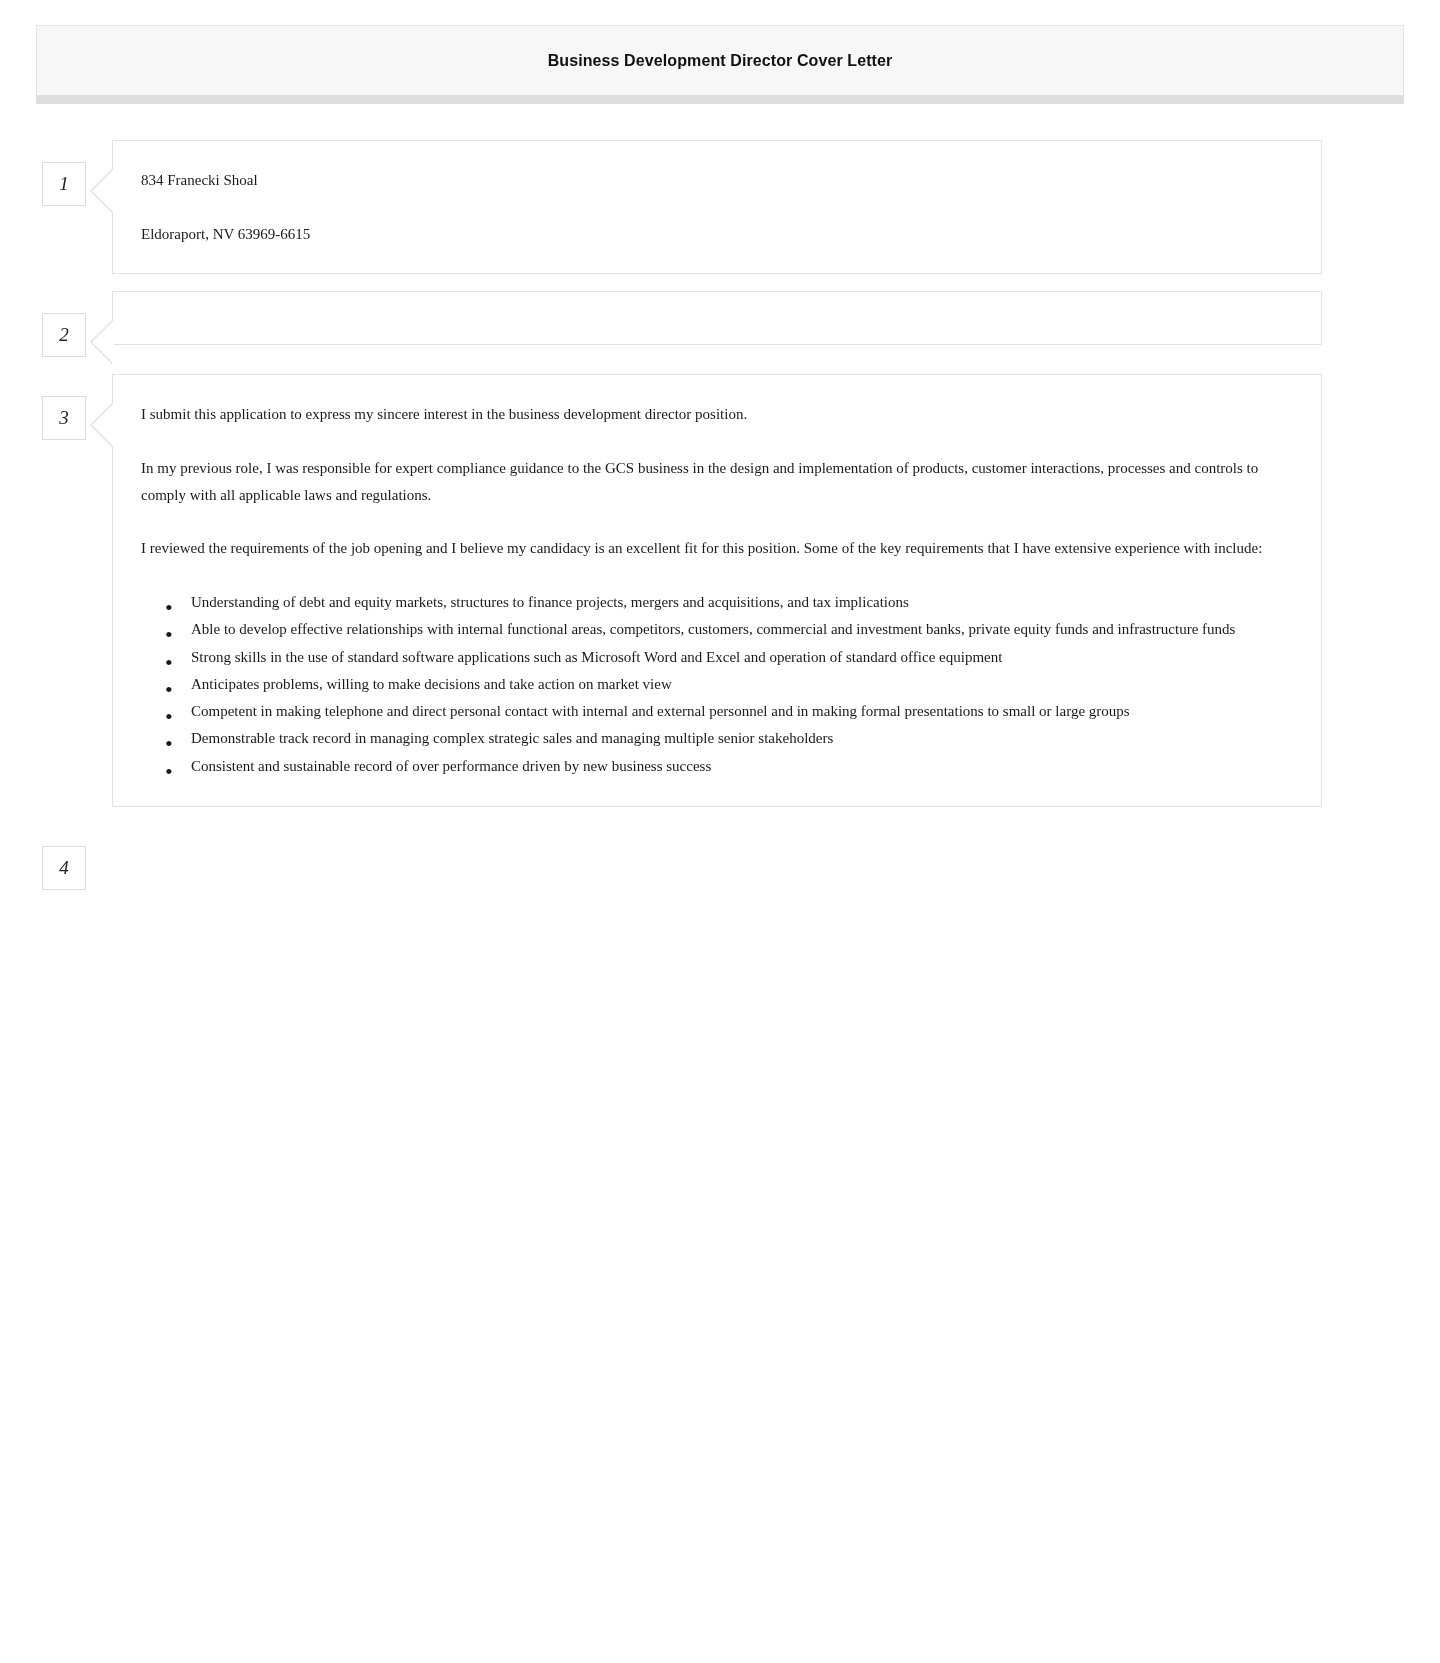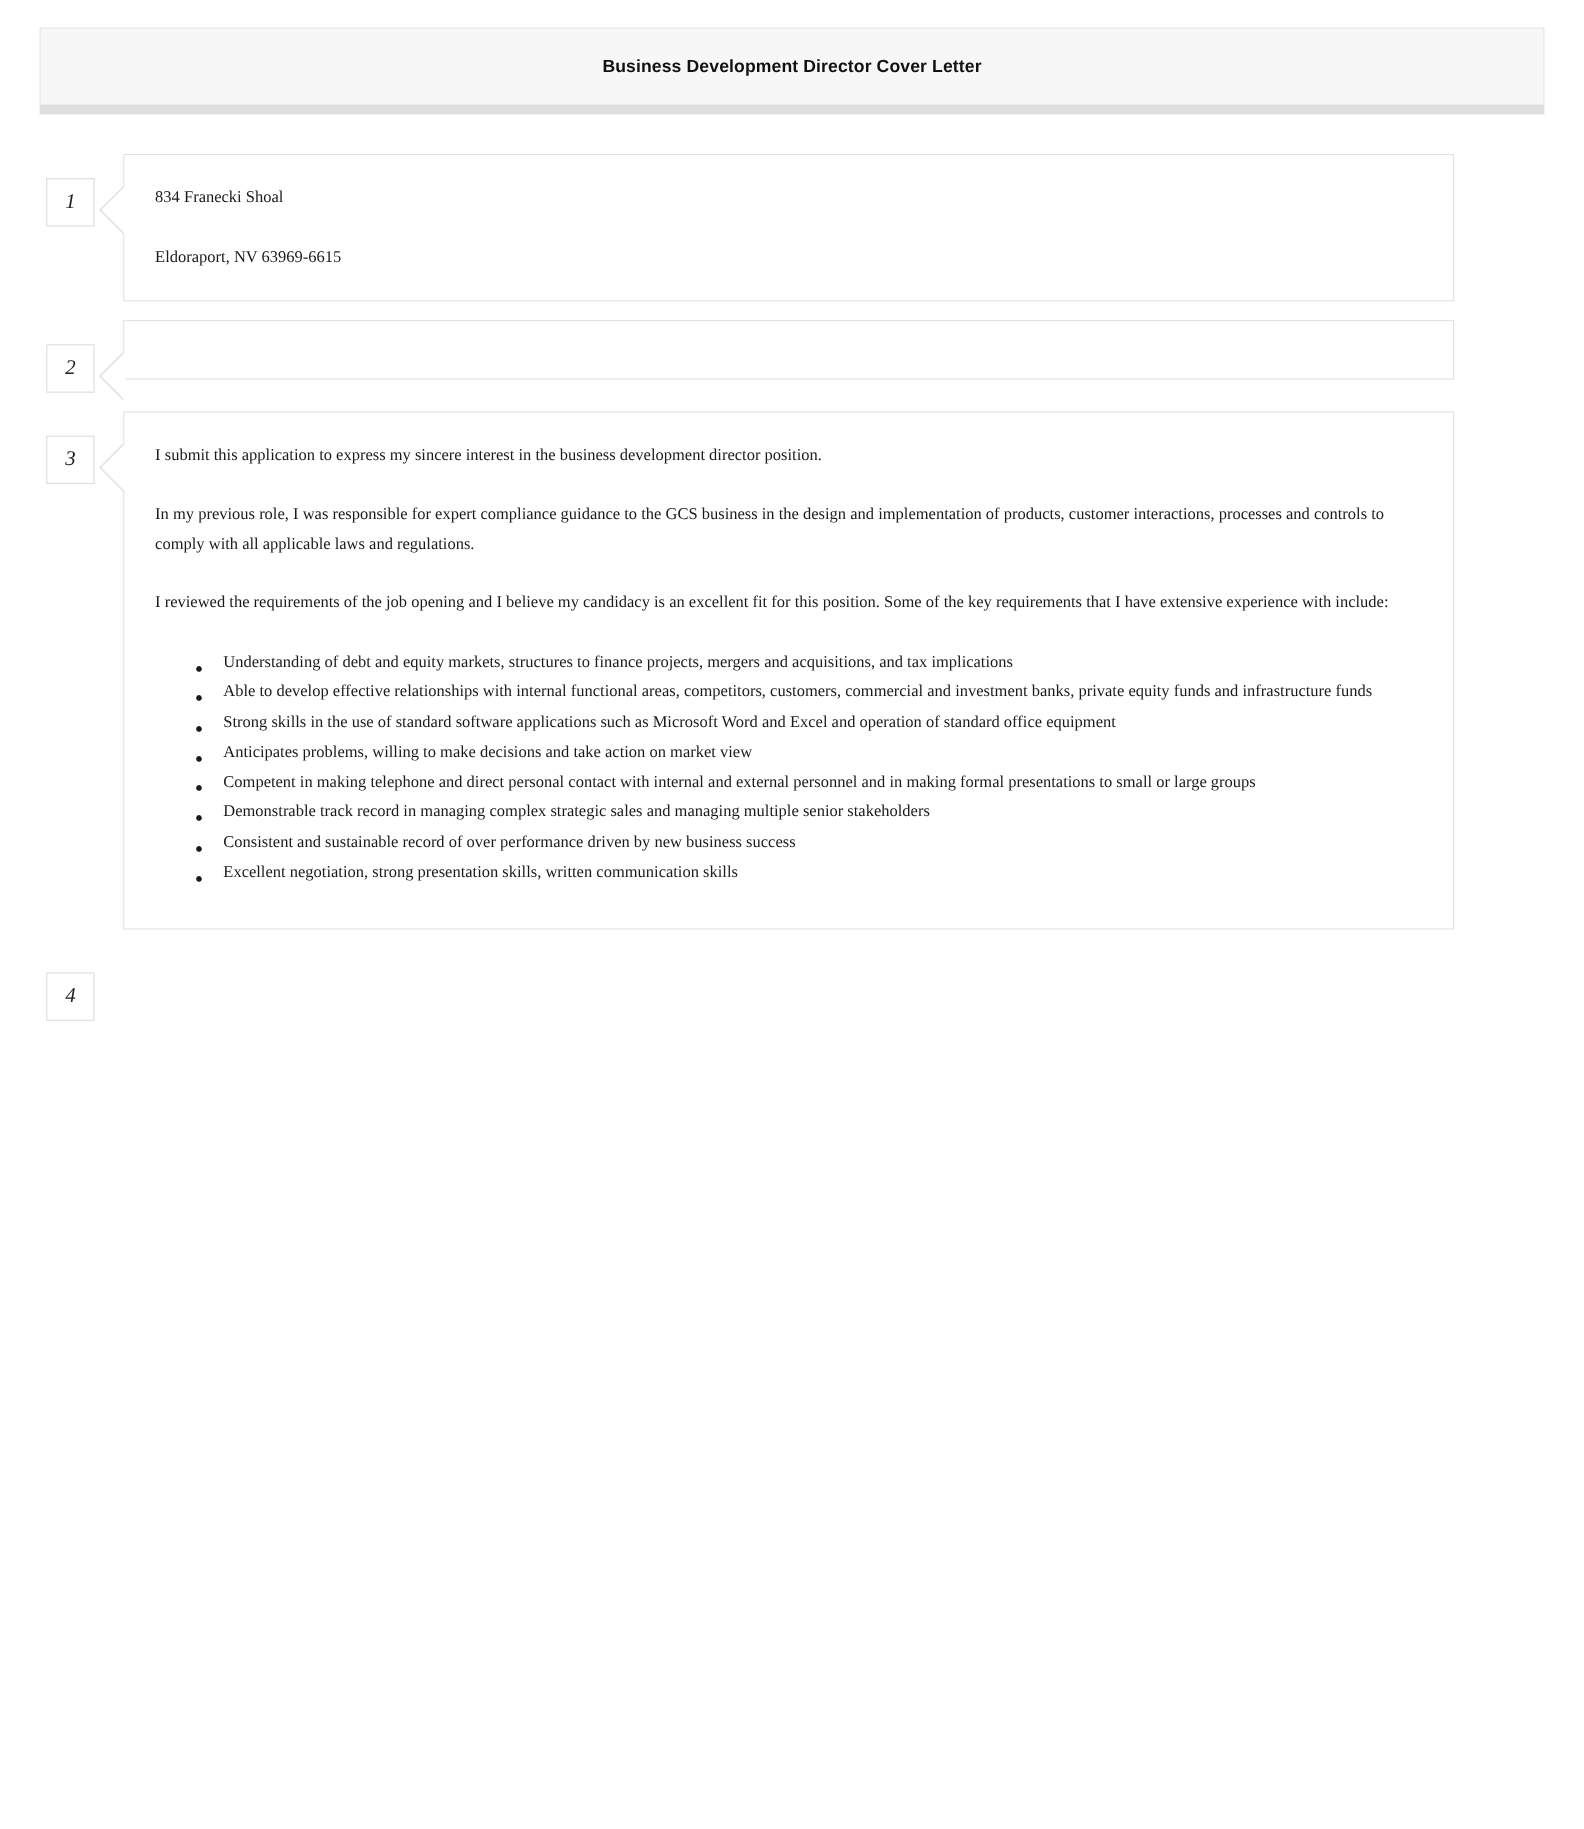--- a/index.html
+++ b/index.html
@@ -128,21 +128,21 @@
   }
   .letter-text p:last-child {
     margin-bottom: 0;
   }
   .addr-line {
     margin: 0;
     line-height: 1.78;
   }
 
   .letter-text ul {
-    margin: 12px;
+    margin: 0;
     padding-left: 48px;
     list-style: none;
   }
   .letter-text ul li {
     position: relative;
     margin: 0 0 1px 0;
     line-height: 1.75;
     padding-left: 2px;
   }
   .letter-text ul li::before {
@@ -203,21 +203,20 @@
           <p>In my previous role, I was responsible for expert compliance guidance to the GCS business in the design and implementation of products, customer interactions, processes and controls to comply with all applicable laws and regulations.</p>
           <p>I reviewed the requirements of the job opening and I believe my candidacy is an excellent fit for this position. Some of the key requirements that I have extensive experience with include:</p>
           <ul>
             <li>Understanding of debt and equity markets, structures to finance projects, mergers and acquisitions, and tax implications</li>
             <li>Able to develop effective relationships with internal functional areas, competitors, customers, commercial and investment banks, private equity funds and infrastructure funds</li>
             <li>Strong skills in the use of standard software applications such as Microsoft Word and Excel and operation of standard office equipment</li>
             <li>Anticipates problems, willing to make decisions and take action on market view</li>
             <li>Competent in making telephone and direct personal contact with internal and external personnel and in making formal presentations to small or large groups</li>
             <li>Demonstrable track record in managing complex strategic sales and managing multiple senior stakeholders</li>
             <li>Consistent and sustainable record of over performance driven by new business success</li>
-            <li>Excellent negotiation, strong presentation skills, written communication skills</li>
           </ul>
         </div>
       </div>
     </div>
 
     <div class="section-row">
       <div class="badge-col">
         <div class="num-badge">4</div>
       </div>
     </div>

